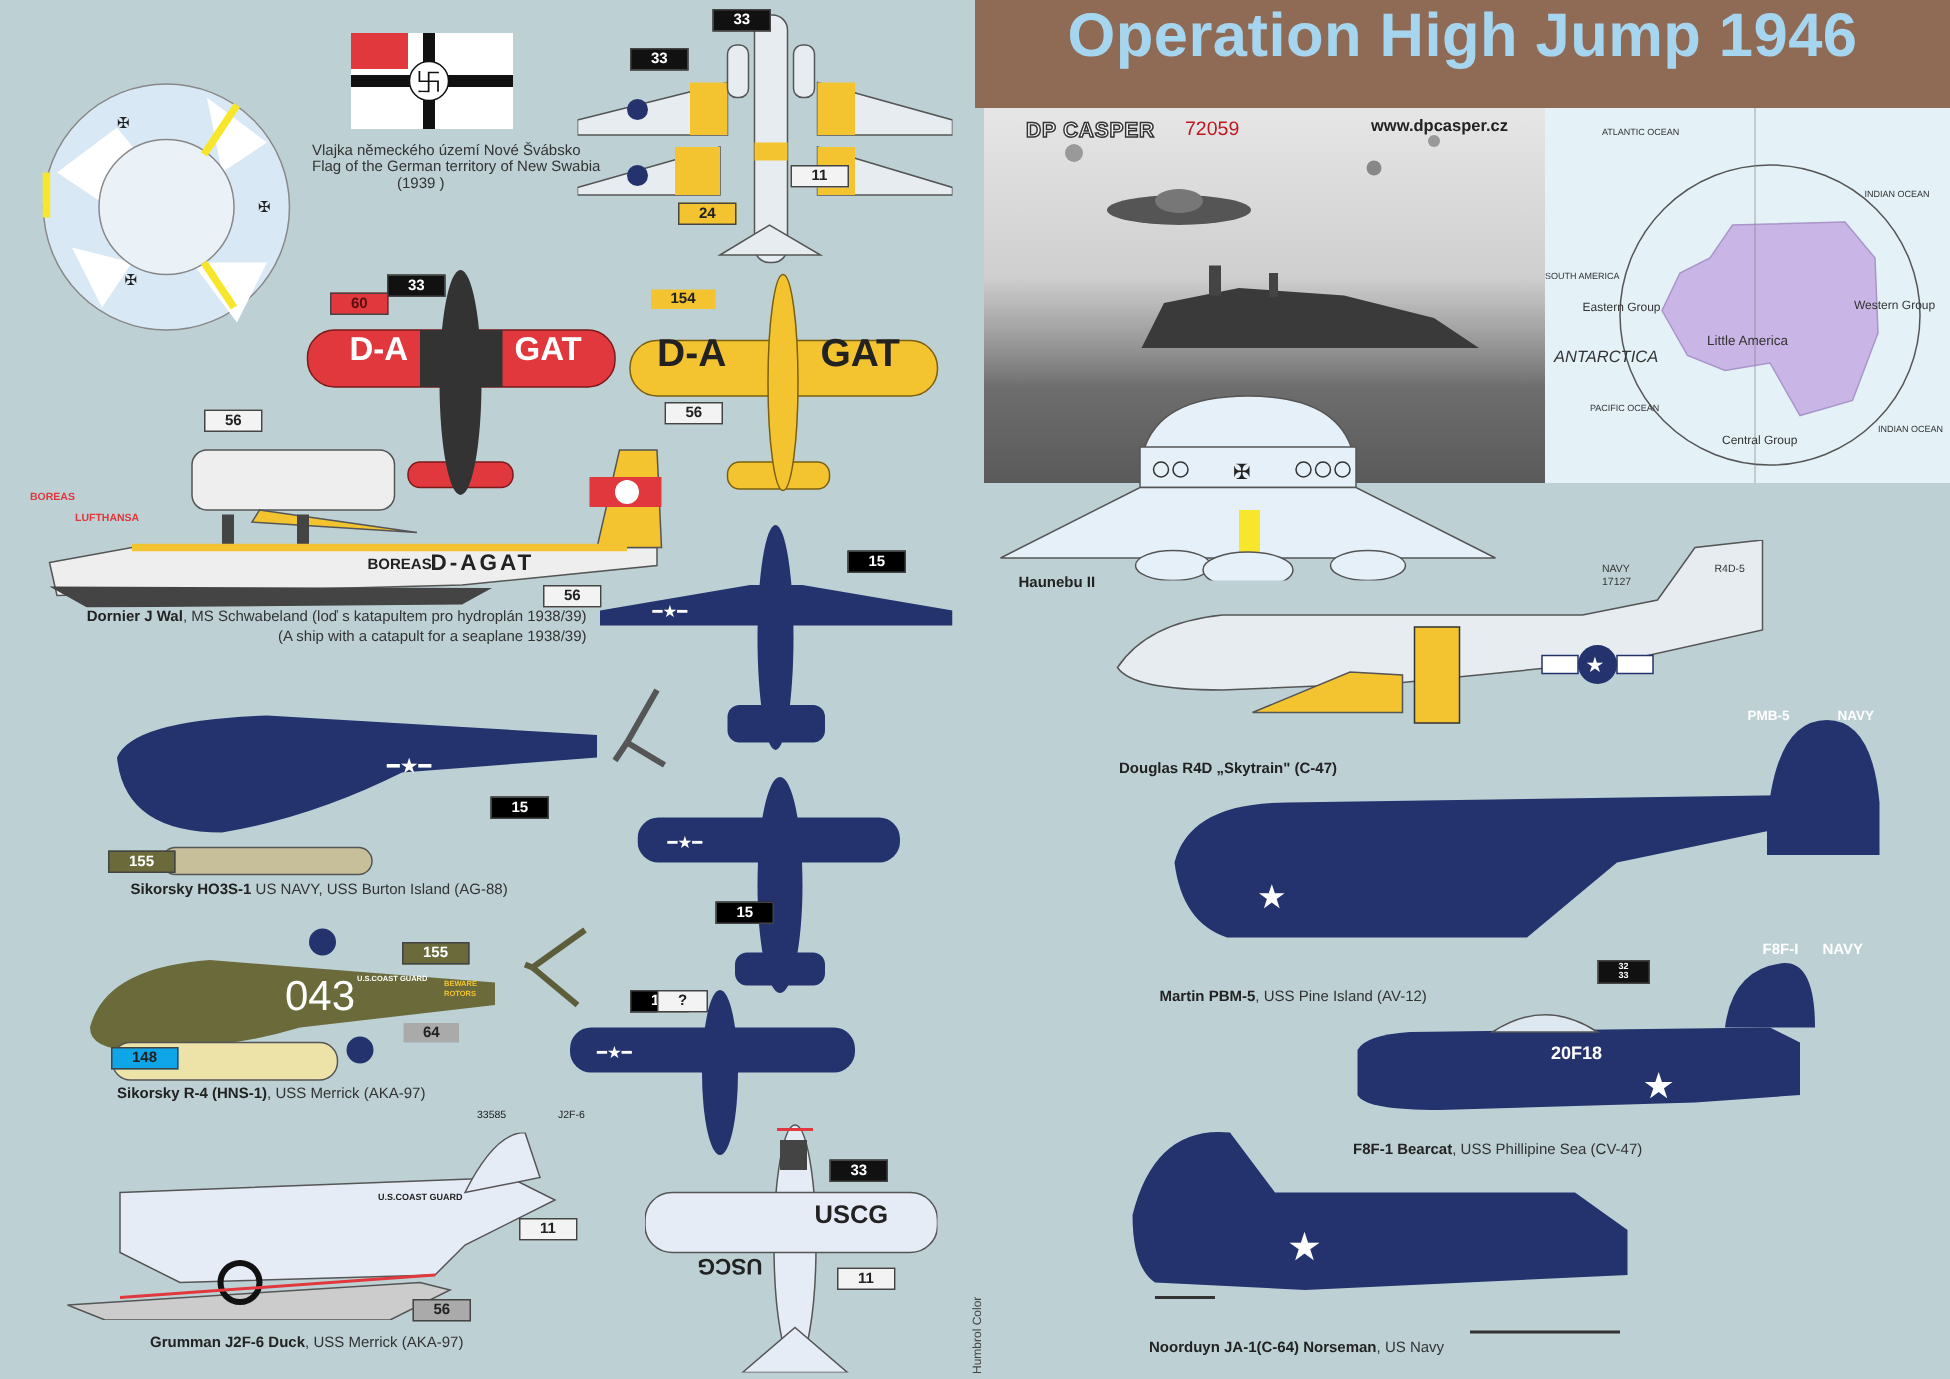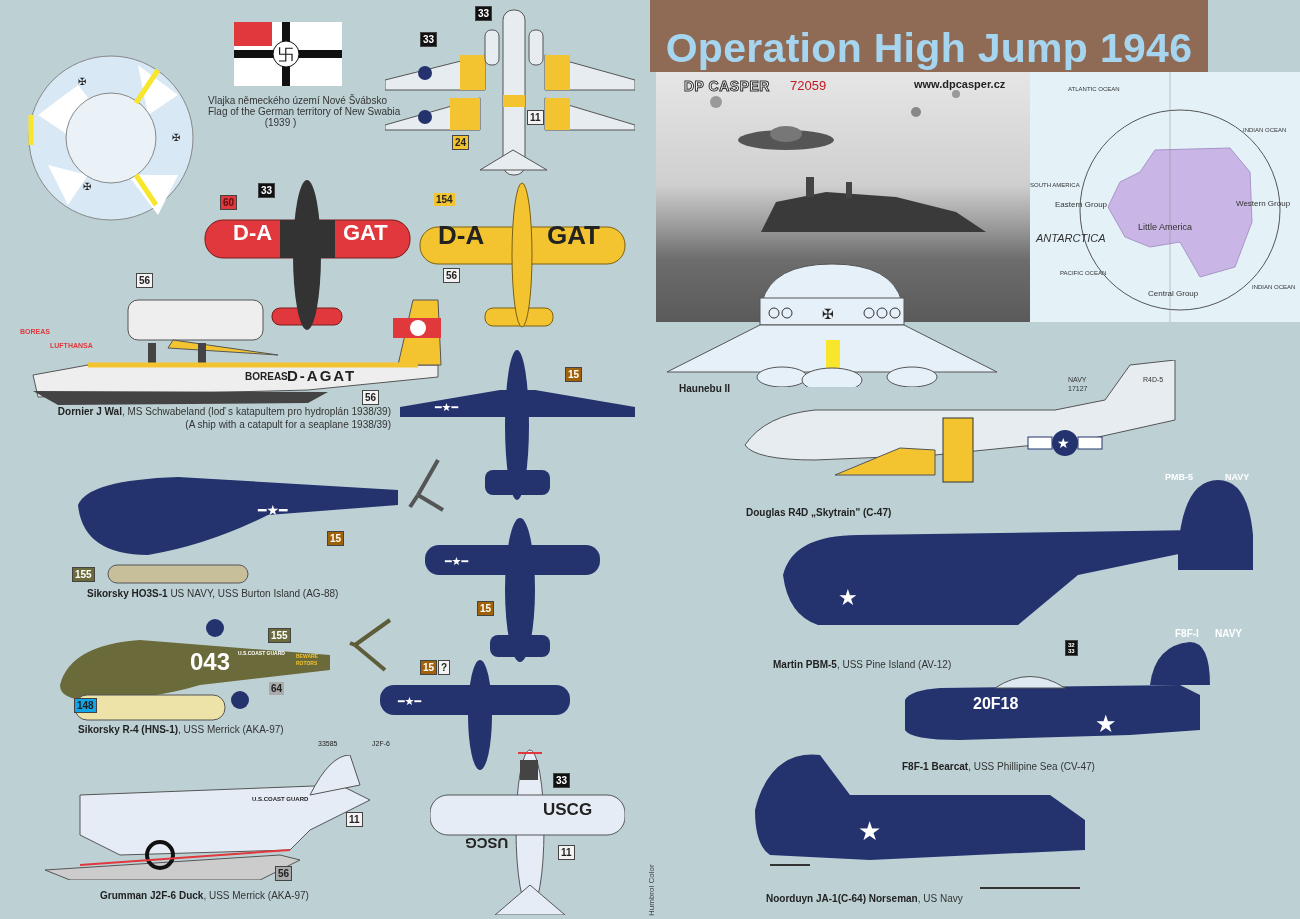--- a/index.html
+++ b/index.html
@@ -1,33 +1,33 @@
 <!DOCTYPE html>
 <html><head>
 <meta charset="utf-8">
 <style>
   html,body{margin:0;padding:0;}
   body{width:1300px;height:919px;background:#bdd1d5;position:relative;overflow:hidden;font-family:"Liberation Sans",sans-serif;color:#2a2a2a;}
   .abs{position:absolute;}
-  .title-bar{left:650px;top:0;width:558px;height:72px;background:#8f6a55;display:flex;align-items:flex-end;justify-content:center;}
+  .title-bar{left:650px;top:0;width:650px;height:72px;background:#8f6a55;display:flex;align-items:flex-start;justify-content:center;}
   .title-bar span{color:#a6d6ef;font-weight:bold;font-size:41px;letter-spacing:0.3px;}
   .photo{left:656px;top:72px;width:374px;height:250px;background:linear-gradient(180deg,#e6e6e6 0%,#cfcfcf 45%,#9a9a9a 62%,#6d6d6d 75%,#5a5a5a 100%);overflow:hidden;}
   .photo .brand{left:28px;top:6px;font-weight:bold;font-size:14px;color:#fff;-webkit-text-stroke:1px #333;letter-spacing:0.5px;}
   .photo .code{left:134px;top:6px;font-weight:normal;font-size:13px;color:#c0181f;}
   .photo .url{left:246px;top:6px;font-weight:bold;font-size:11px;color:#222;margin-left:12px;}
   .map{left:1030px;top:72px;width:270px;height:250px;background:#e4f2f8;overflow:hidden;}
   .map-label{font-size:8px;color:#333;font-weight:normal;}
   .caption{font-size:10px;color:#333;white-space:nowrap;}
   .caption b{color:#222;}
-  .num{font-size:10px;font-weight:bold;border:1px solid #444;padding:1px 2px;line-height:11px;}
+  .num{font-size:10px;font-weight:bold;border:1px solid #444;padding:1px 13px;line-height:11px;}
   .n-white{background:#f3f3f3;color:#222;}
   .n-black{background:#111;color:#fff;}
   .n-yellow{background:#f4c430;color:#222;}
   .n-red{background:#e0383c;color:#5a1010;}
-  .n-navy{background:#a16207;color:#fff;}
+  .n-navy{background:#000000;color:#fff;}
   .n-olive{background:#6a6a3a;color:#fff;}
   .n-khaki{background:#0ea5e9;color:#222;}
   .n-grey{background:#aaa;color:#222;}
   .vert{transform:rotate(-90deg);transform-origin:left top;font-size:8px;color:#444;}
   svg{display:block;}
 </style>
 </head>
 <body>
 
 <div class="abs title-bar">
@@ -192,21 +192,21 @@
 
 <svg class="abs" style="left:50px;top:615px" width="360" height="110">
   <path d="M10,70 Q20,30 90,25 L280,40 L280,55 L150,70 Q100,85 40,85 Q10,85 10,70 Z" fill="#6a6a3a"></path>
   <rect x="25" y="80" width="150" height="25" rx="12" fill="#ede2a8" stroke="#555"></rect>
   <line x1="305" y1="30" x2="340" y2="5" stroke="#5d5d3a" stroke-width="4"></line>
   <line x1="305" y1="30" x2="300" y2="28" stroke="#5d5d3a" stroke-width="4"></line>
   <line x1="305" y1="30" x2="335" y2="55" stroke="#5d5d3a" stroke-width="4"></line>
   <circle cx="165" cy="13" r="9" fill="#24336e"></circle>
     <circle cx="190" cy="85" r="9" fill="#24336e"></circle>
 </svg>
-<span class="abs" style="left:190px;top:648px;font-size:24px;font-weight:bold;color:#fff">043</span>
+<span class="abs" style="left:190px;top:648px;font-size:28px;font-weight:normal;color:#fff">043</span>
 <span class="abs" style="left:238px;top:650px;font-size:5px;color:#fff;font-weight:bold">U.S.COAST GUARD</span>
 <span class="abs" style="left:296px;top:653px;font-size:5px;color:#f4c430;font-weight:bold">BEWARE</span>
 <span class="abs" style="left:296px;top:660px;font-size:5px;color:#f4c430;font-weight:bold">ROTORS</span>
 <span class="abs num n-olive" style="left:268px;top:628px">155</span>
 <span class="abs num n-grey" style="left:269px;top:682px;border:none">64</span>
 <span class="abs num n-khaki" style="left:74px;top:698px">148</span>
 <div class="abs caption" style="left:78px;top:724px">
   <b>Sikorsky R-4 (HNS-1)</b><span>, USS Merrick (AKA-97)</span>
 </div>
 
@@ -293,21 +293,21 @@
 </div>
 
 <svg class="abs" style="left:900px;top:640px" width="320" height="115">
   <path d="M5,60 Q10,50 40,48 L280,45 L300,55 L300,90 L230,95 L60,100 Q10,100 5,90 Z" fill="#24336e"></path>
   <path d="M250,45 Q255,5 290,2 Q310,2 310,45 Z" fill="#24336e"></path>
   <path d="M95,48 Q130,25 165,48 Z" fill="#dde8f0" stroke="#555"></path>
   <text x="195" y="92" font-size="24" fill="#fff">★</text>
 </svg>
 <span class="abs" style="left:1175px;top:628px;font-size:10px;font-weight:bold;color:#fff">F8F-I</span>
 <span class="abs" style="left:1215px;top:628px;font-size:10px;font-weight:bold;color:#fff">NAVY</span>
-<span class="abs" style="left:973px;top:695px;font-size:16px;font-weight:bold;color:#fff">20F18</span>
+<span class="abs" style="left:1034px;top:695px;font-size:12px;font-weight:bold;color:#fff">20F18</span>
 <div class="abs caption" style="left:902px;top:761px">
   <b>F8F-1 Bearcat</b><span>, USS Phillipine Sea (CV-47)</span>
 </div>
 
 <svg class="abs" style="left:750px;top:750px" width="345" height="140">
   <path d="M5,60 Q20,0 70,5 L100,45 L300,45 L335,70 L335,100 L120,110 L20,105 Q5,95 5,60 Z" fill="#24336e"></path>
   <line x1="20" y1="115" x2="60" y2="115" stroke="#333" stroke-width="2"></line>
   <line x1="230" y1="138" x2="330" y2="138" stroke="#333" stroke-width="2"></line>
   <text x="108" y="90" font-size="26" fill="#fff">★</text>
 </svg>

